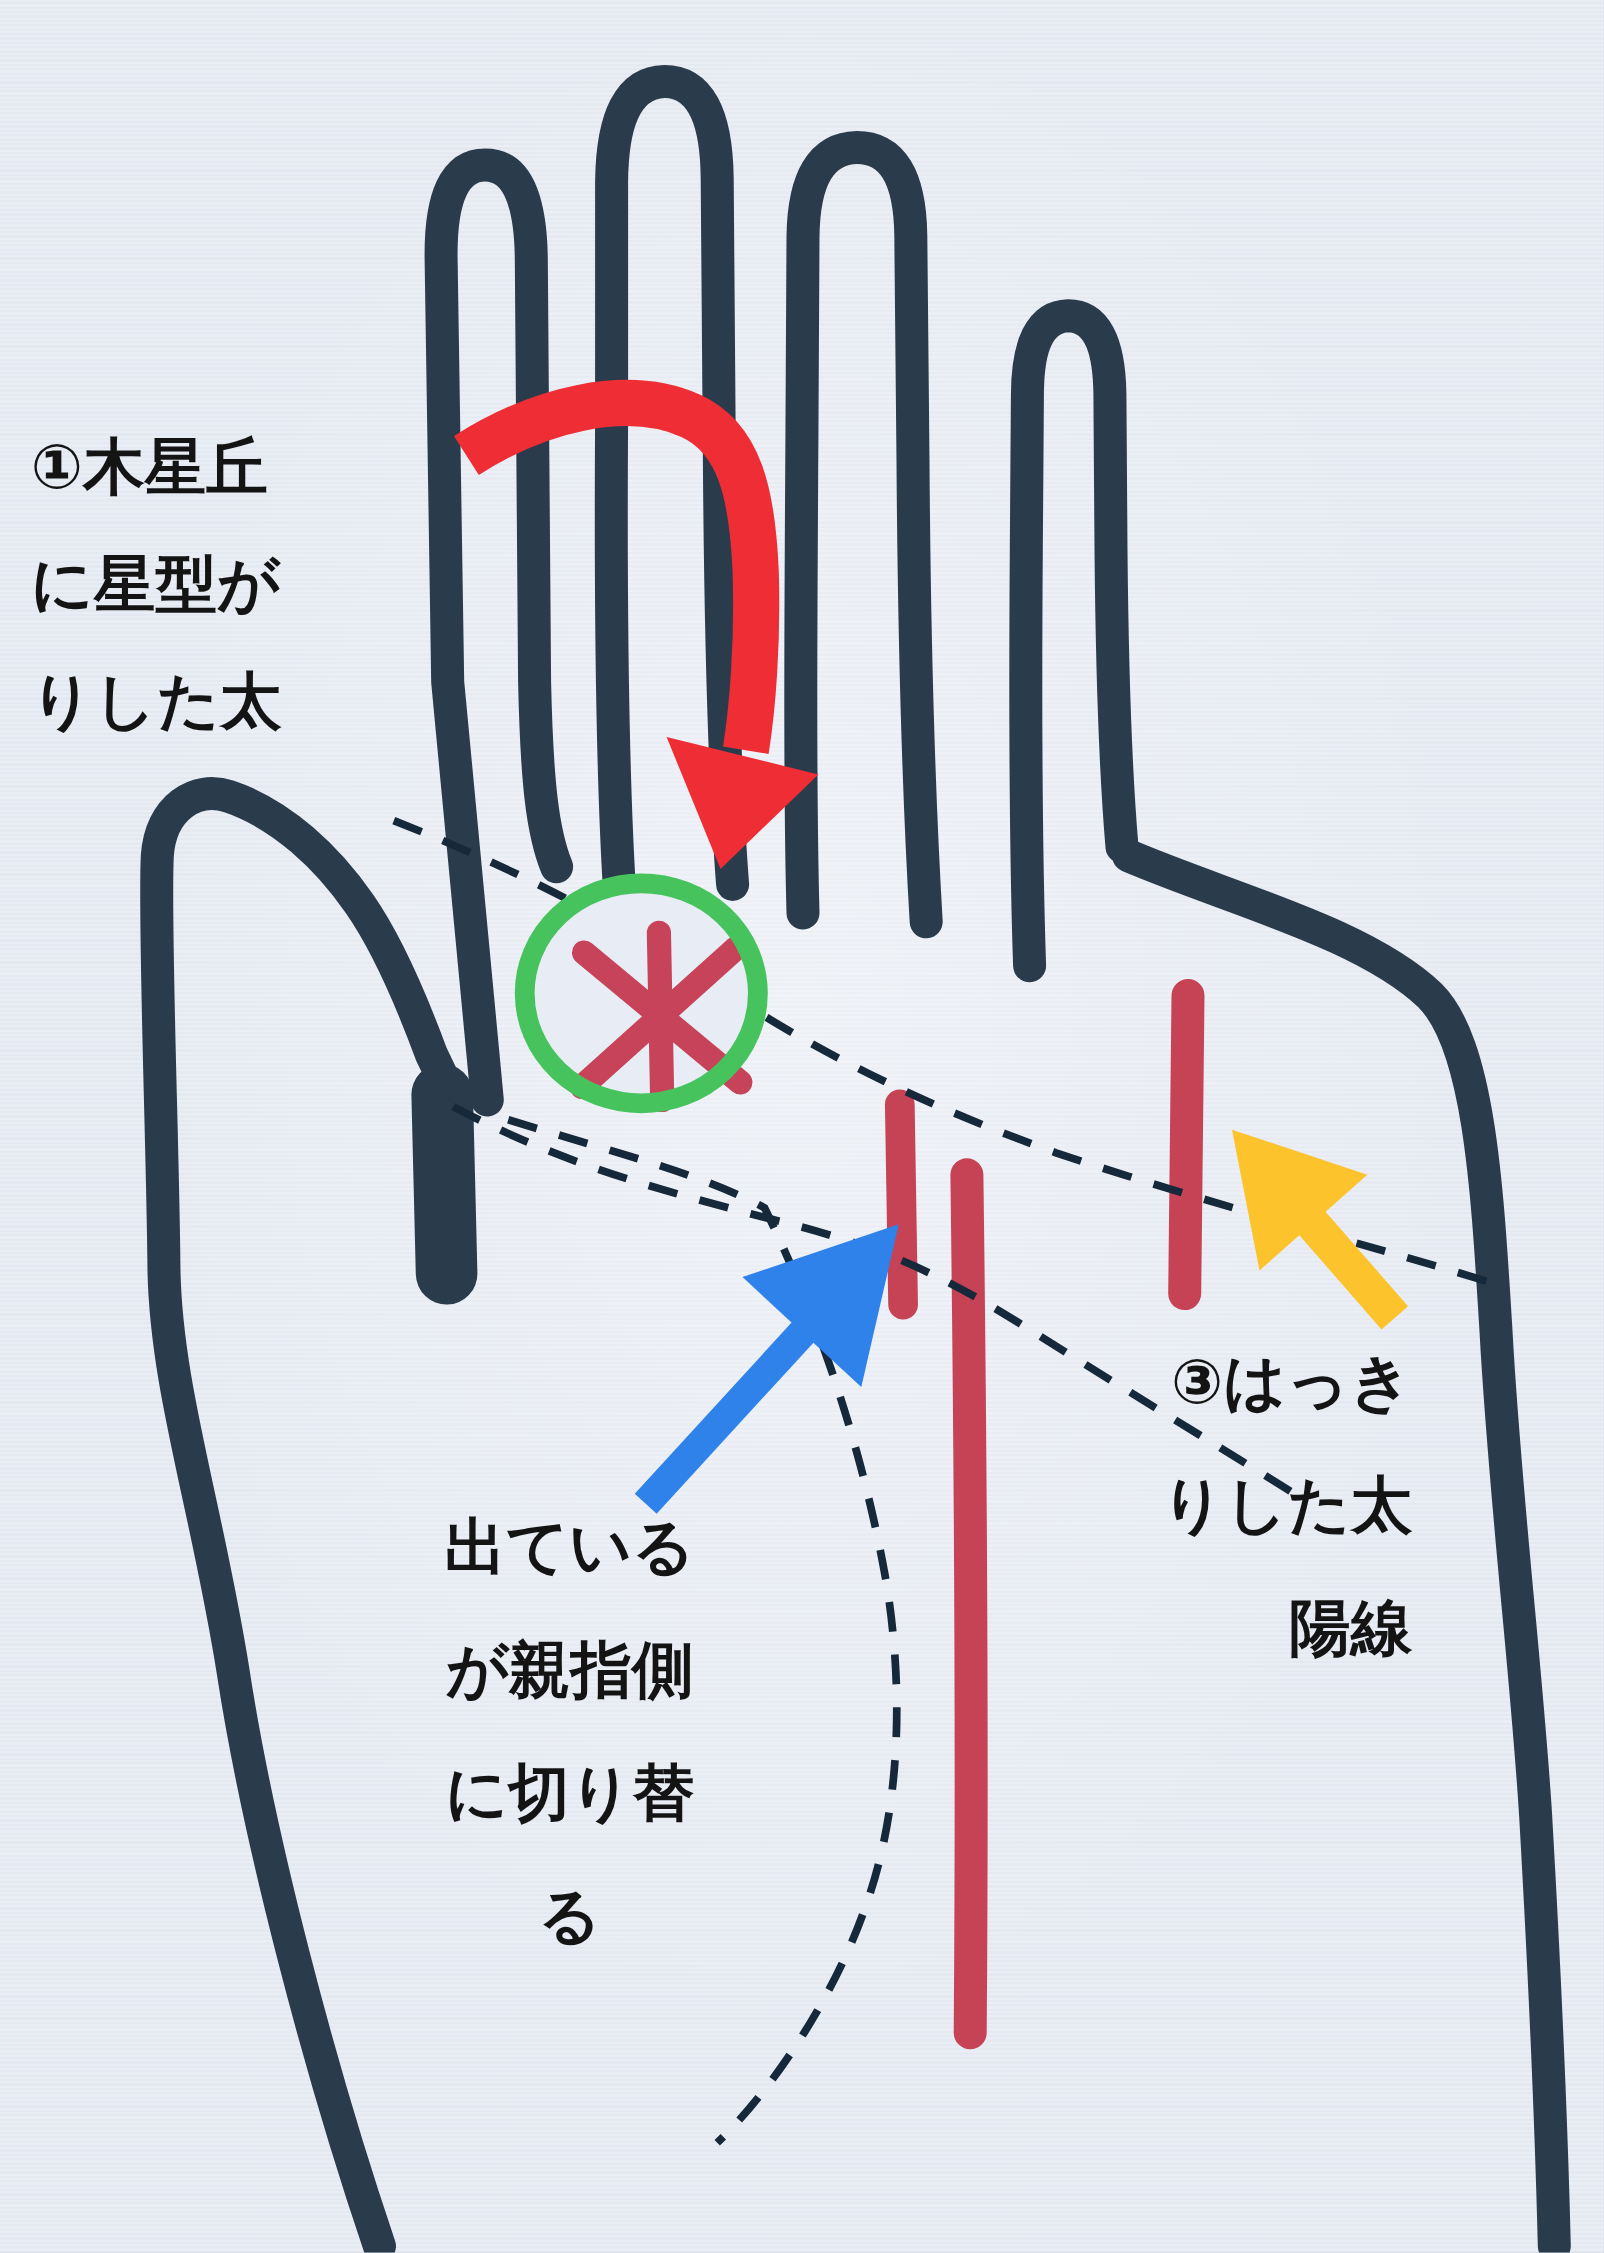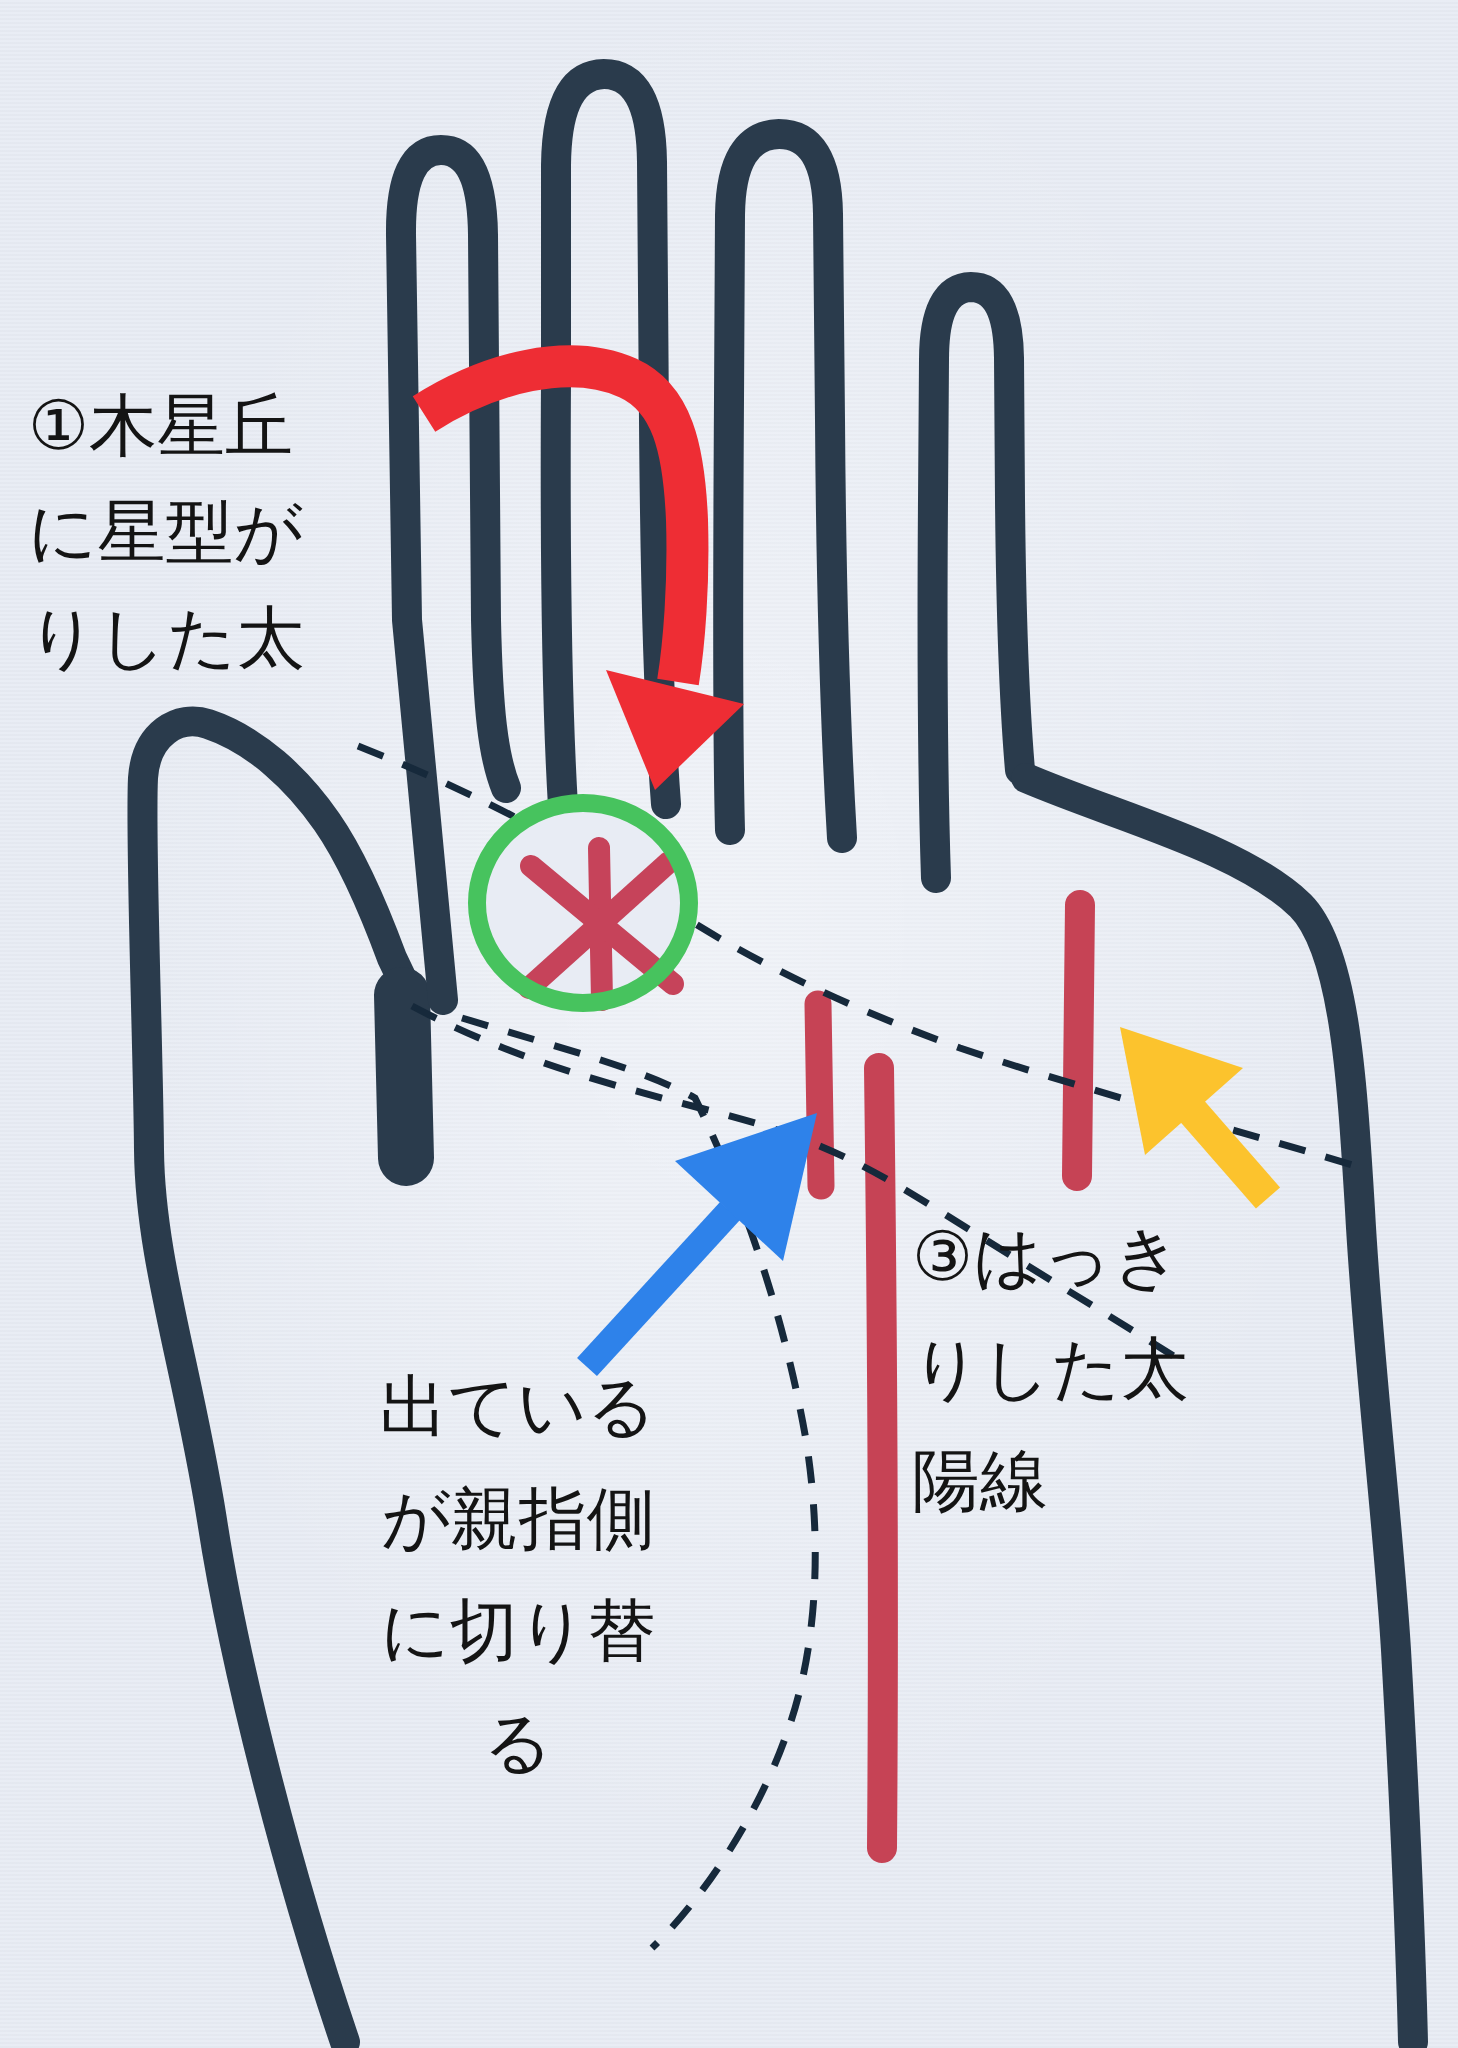--- a/index.html
+++ b/index.html
@@ -11,30 +11,30 @@
       radial-gradient(ellipse at 50% 45%, rgba(255,255,255,0.35), rgba(0,0,0,0) 60%),
       repeating-linear-gradient(180deg, rgba(255,255,255,0.05) 0 2px, rgba(0,0,0,0.015) 2px 4px),
       #e8ecf4;
     overflow:hidden;
     font-family:"Liberation Sans","DejaVu Sans",sans-serif;
   }
   .art{position:absolute;left:0;top:0;}
   .label{
     position:absolute;
     color:#141414;
-    font-size:68px;
-    font-weight:400;
+    font-size:56px;
+    font-weight:700;
     line-height:106px;
     letter-spacing:0px;
     white-space:nowrap;
   }
   .label .ln{display:block;}
   .label1{left:28px;top:372px;width:384px;text-align:left;}
   .label2{left:330px;top:1350px;width:376px;text-align:center;line-height:112px;}
-  .label3{left:912px;top:1200px;width:372px;text-align:left;line-height:112px;}
+  .label3{left:912px;top:1200px;width:372px;text-align:right;line-height:112px;}
 </style>
 </head>
 <body>
 
 <div class="canvas">
 
   <svg class="art" width="1458" height="2048" viewBox="0 0 1458 2048">
 
     <g stroke="#2a3b4c" stroke-width="30" fill="none" stroke-linecap="round" stroke-linejoin="round">
 

